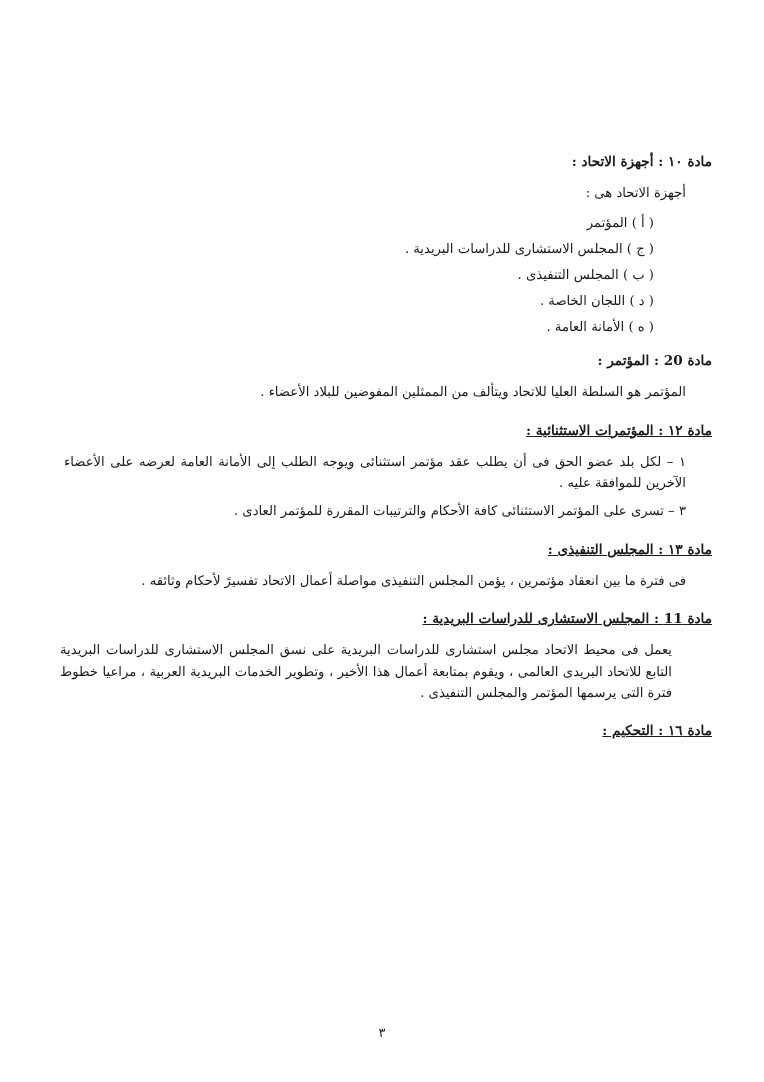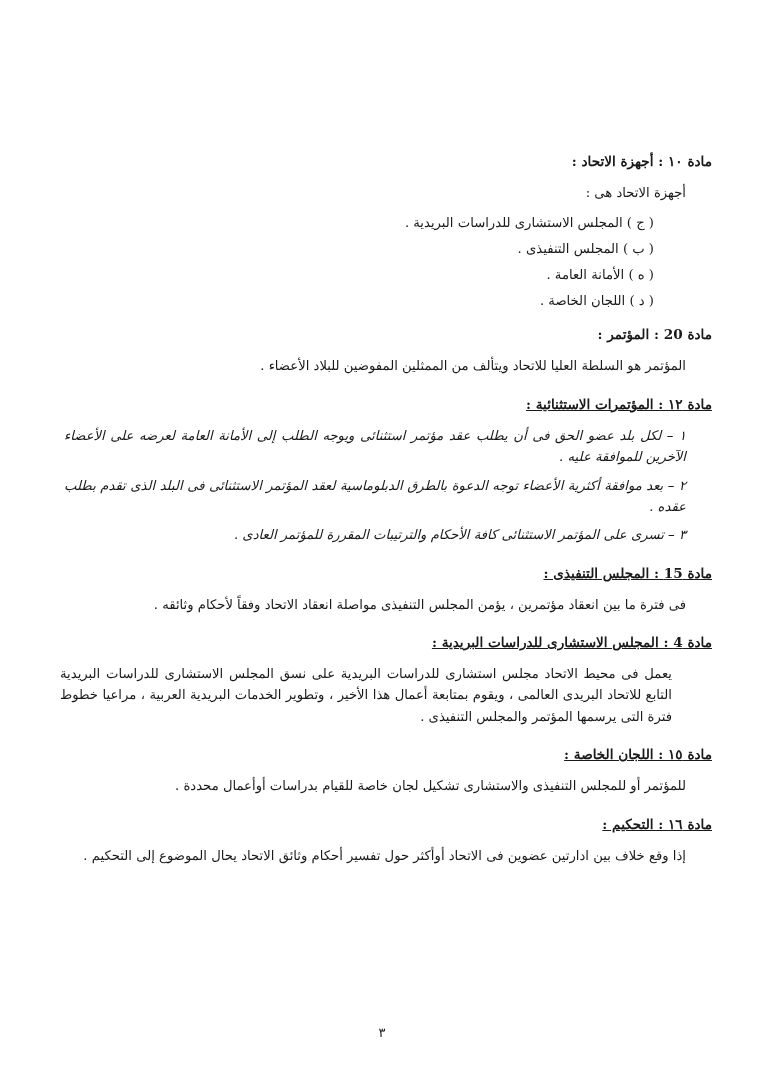--- a/index.html
+++ b/index.html
@@ -67,21 +67,20 @@
     font-size: 13.2px;
     white-space: nowrap;
   }
 
   
   .clause {
     margin: 0 0 7px 12px;
     padding-right: 26px;
     text-align: justify;
     text-justify: inter-word;
-    font-style: italic;
   }
 
   .block {
     margin-bottom: 4px;
   }
 
   .page-number {
     position: absolute;
     bottom: 42px;
     left: 0;
@@ -94,55 +93,50 @@
 </head>
 <body>
 
 <div class="page">
   <div class="doc-body">
 
     <div class="block">
       <p class="article-heading">مادة ١٠ : أجهزة الاتحاد :</p>
       <p class="para lead">أجهزة الاتحاد هى :</p>
       <ul class="organ-list">
+        <li>( أ ) المؤتمر</li>
         <li>( ج ) المجلس الاستشارى للدراسات البريدية .</li>
         <li>( ب ) المجلس التنفيذى .</li>
+        <li>( د ) اللجان الخاصة .</li>
         <li>( ه ) الأمانة العامة .</li>
-        <li>( د ) اللجان الخاصة .</li>
       </ul>
     </div>
 
     <div class="block">
       <p class="article-heading">مادة 20 : المؤتمر :</p>
       <p class="para">المؤتمر هو السلطة العليا للاتحاد ويتألف من الممثلين المفوضين للبلاد الأعضاء .</p>
     </div>
 
     <div class="block">
       <p class="article-heading spaced">مادة ١٢ : المؤتمرات الاستثنائية :</p>
       <p class="clause">١ – لكل بلد عضو الحق فى أن يطلب عقد مؤتمر استثنائى ويوجه الطلب إلى الأمانة العامة لعرضه على الأعضاء الآخرين للموافقة عليه .</p>
-      <p class="clause">٢ – بعد موافقة أكثرية الأعضاء توجه الدعوة بالطرق الدبلوماسية لعقد المؤتمر الاستثنائى فى البلد الذى تقدم بطلب عقده .</p>
       <p class="clause">٣ – تسرى على المؤتمر الاستثنائى كافة الأحكام والترتيبات المقررة للمؤتمر العادى .</p>
     </div>
 
     <div class="block">
-      <p class="article-heading spaced">مادة 15 : المجلس التنفيذى :</p>
-      <p class="para">فى فترة ما بين انعقاد مؤتمرين ، يؤمن المجلس التنفيذى مواصلة انعقاد الاتحاد وفقاً لأحكام وثائقه .</p>
+      <p class="article-heading spaced">مادة ١٣ : المجلس التنفيذى :</p>
+      <p class="para">فى فترة ما بين انعقاد مؤتمرين ، يؤمن المجلس التنفيذى مواصلة أعمال الاتحاد تفسيرً لأحكام وثائقه .</p>
     </div>
 
     <div class="block">
-      <p class="article-heading spaced">مادة 4 : المجلس الاستشارى للدراسات البريدية :</p>
+      <p class="article-heading spaced">مادة 11 : المجلس الاستشارى للدراسات البريدية :</p>
       <p class="para indent-more">يعمل فى محيط الاتحاد مجلس استشارى للدراسات البريدية على نسق المجلس الاستشارى للدراسات البريدية التابع للاتحاد البريدى العالمى ، ويقوم بمتابعة أعمال هذا الأخير ، وتطوير الخدمات البريدية العربية ، مراعيا خطوط فترة التى يرسمها المؤتمر والمجلس التنفيذى .</p>
     </div>
 
-    <div class="block">
-      <p class="article-heading spaced">مادة ١٥ : اللجان الخاصة :</p>
-      <p class="para">للمؤتمر أو للمجلس التنفيذى والاستشارى تشكيل لجان خاصة للقيام بدراسات أوأعمال محددة .</p>
-    </div>
 
     <div class="block">
       <p class="article-heading spaced">مادة ١٦ : التحكيم :</p>
-      <p class="para">إذا وقع خلاف بين ادارتين عضوين فى الاتحاد أوأكثر حول تفسير أحكام وثائق الاتحاد يحال الموضوع إلى التحكيم .</p>
     </div>
 
   </div>
 
   <div class="page-number">٣</div>
 </div>
 
 </body></html>

